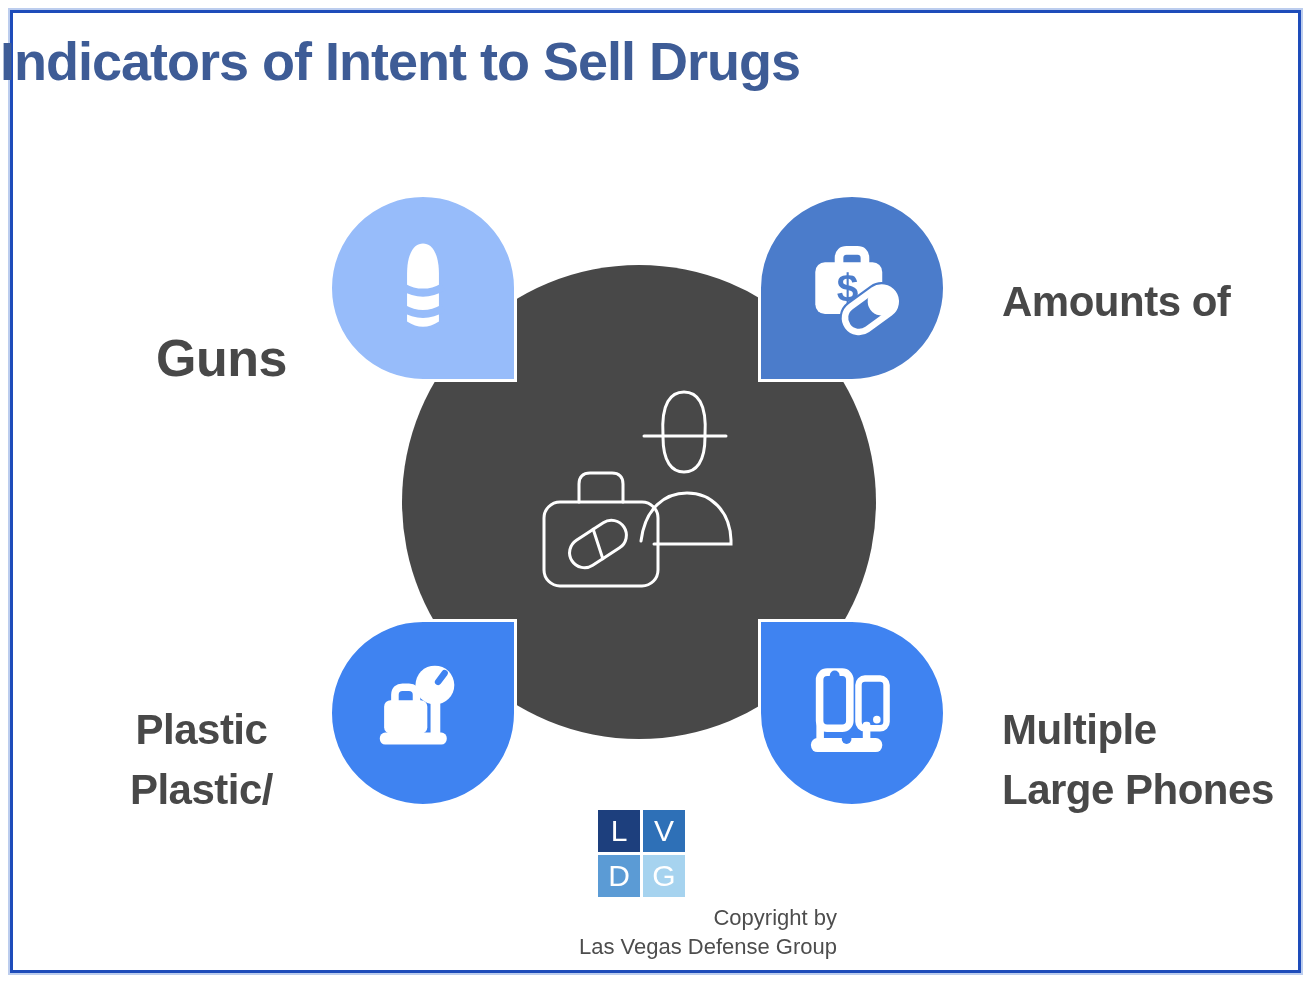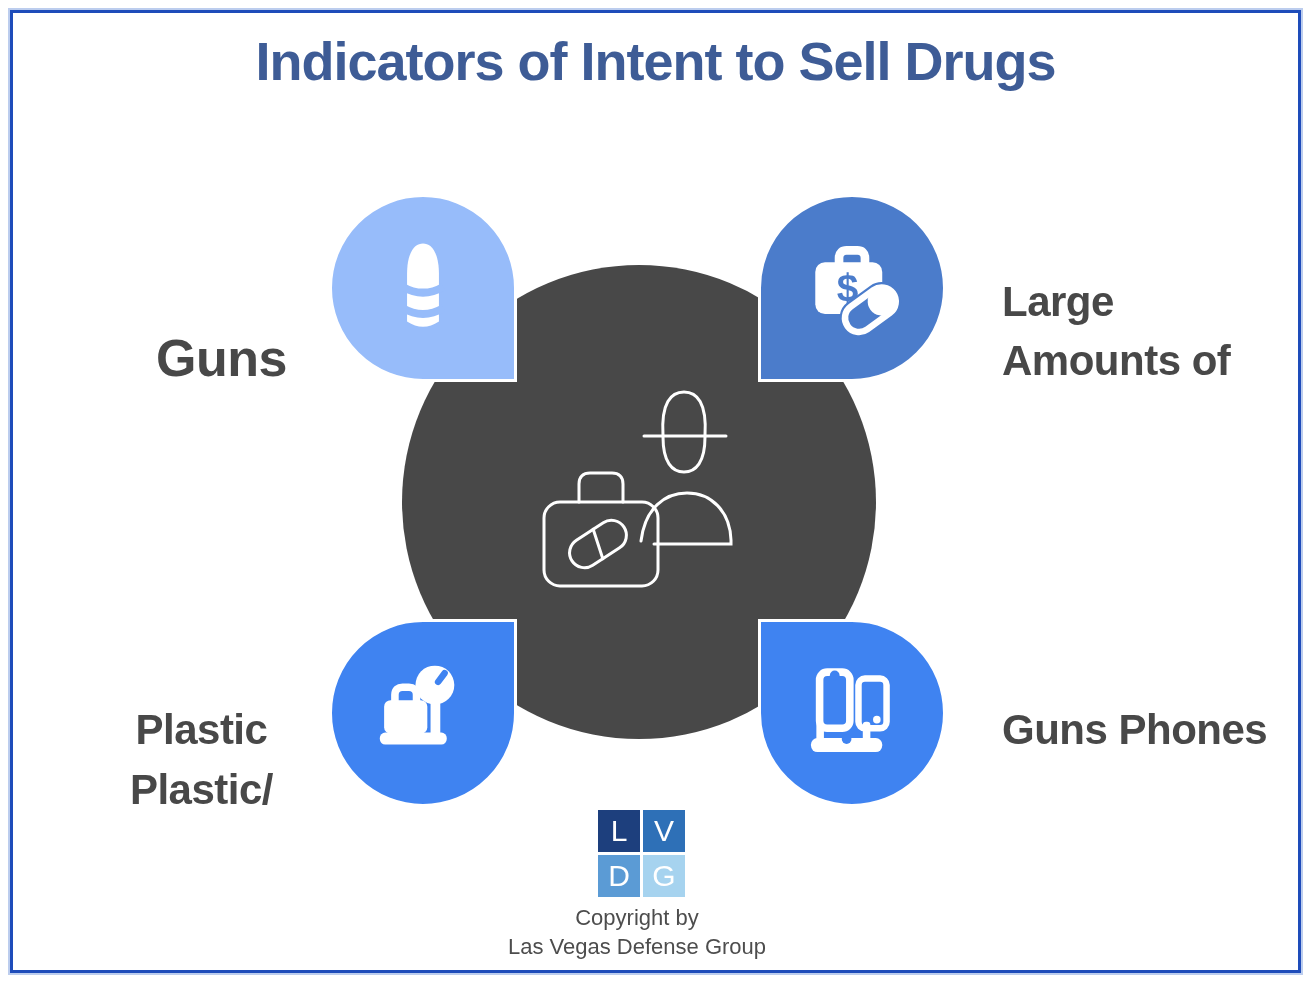--- a/index.html
+++ b/index.html
@@ -7,21 +7,21 @@
   body { font-family:"Liberation Sans", sans-serif; }
   #canvas {
     position:relative; width:1311px; height:983px; background:#fff; overflow:hidden;
   }
   .frame {
     position:absolute; inset:10px; border:3px solid #1e4cba; outline:2px solid #bccdee;
     pointer-events:none;
   }
   .title {
     position:absolute; top:30px; left:0; width:100%;
-    text-align:center; font-size:54px; font-weight:700; color:#3e5c96;
+    text-align:left; font-size:54px; font-weight:700; color:#3e5c96;
     letter-spacing:-1px;
   }
   .center-circle {
     position:absolute; left:402px; top:265px; width:474px; height:474px;
     border-radius:50%; background:#484848; z-index:1;
   }
   .center-icon { position:absolute; left:534px; top:378px; z-index:1; }
   .bubble {
     position:absolute; width:188px; height:188px; z-index:2;
     border:3px solid #ffffff; display:flex; align-items:center; justify-content:center;
@@ -40,21 +40,21 @@
   .label-phones { left:1002px; top:700px; line-height:60px; text-align:left; }
   .logo {
     position:absolute; left:598px; top:810px; width:88px; height:88px;
     display:grid; grid-template-columns:42px 42px; grid-template-rows:42px 42px; gap:3px;
   }
   .logo-sq {
     display:flex; align-items:center; justify-content:center;
     color:#fff; font-size:30px; font-weight:400;
   }
   .copyright {
-    position:absolute; left:437px; top:903px; width:400px; text-align:center;
+    position:absolute; left:437px; top:903px; width:400px; text-align:right;
     color:#4d4d4d; font-size:22px; line-height:29px;
   }
 </style>
 </head>
 <body>
 
 <div id="canvas">
 
   <div class="frame"></div>
 
@@ -130,31 +130,31 @@
         <circle cx="45" cy="76" r="4.5" fill="currentColor"></circle>
       </svg>
     </span>
   </div>
 
   <div class="label label-guns">
     <div>Guns</div>
   </div>
 
   <div class="label label-drugs">
-    <div>Large</div>
     <div>Amounts of</div>
   </div>
 
   <div class="label label-baggies">
     <div>Plastic</div>
     <div>Plastic/</div>
   </div>
 
   <div class="label label-phones">
-    <div>Guns Phones</div>
+    <div>Multiple</div>
+    <div>Large Phones</div>
   </div>
 
   <div class="logo">
     <div class="logo-sq" style="background: rgb(29, 63, 125); color: rgb(255, 255, 255);">L</div>
     <div class="logo-sq" style="background: rgb(46, 112, 183); color: rgb(255, 255, 255);">V</div>
     <div class="logo-sq" style="background: rgb(91, 155, 213); color: rgb(255, 255, 255);">D</div>
     <div class="logo-sq" style="background: rgb(166, 211, 239); color: rgb(255, 255, 255);">G</div>
   </div>
 
   <div class="copyright">

